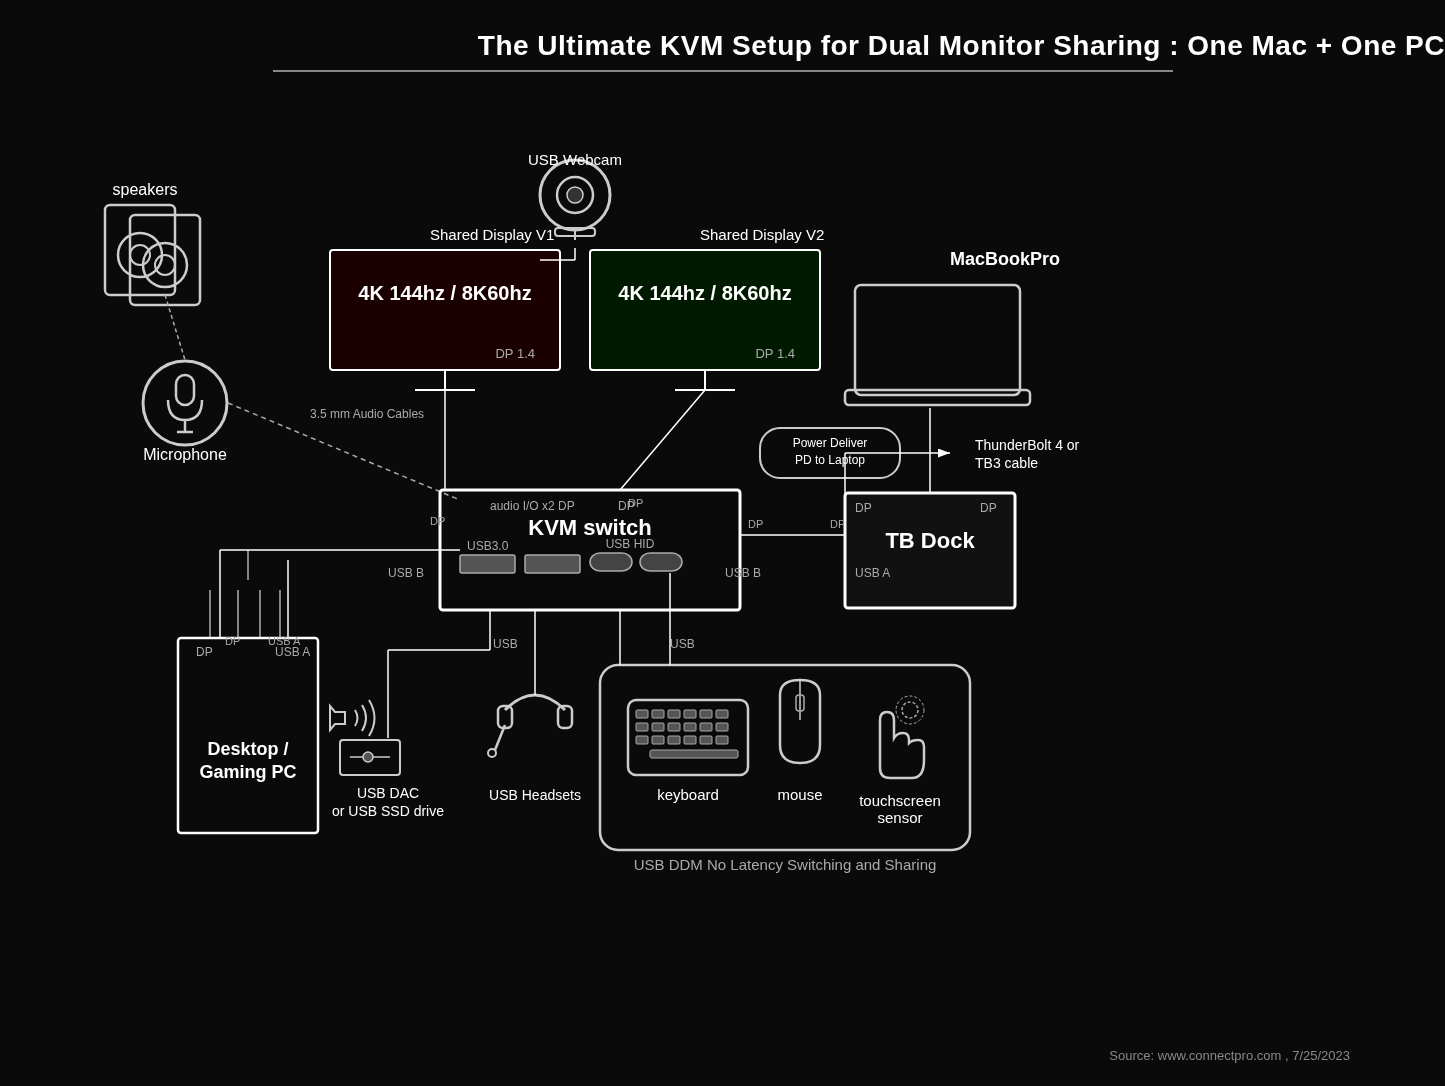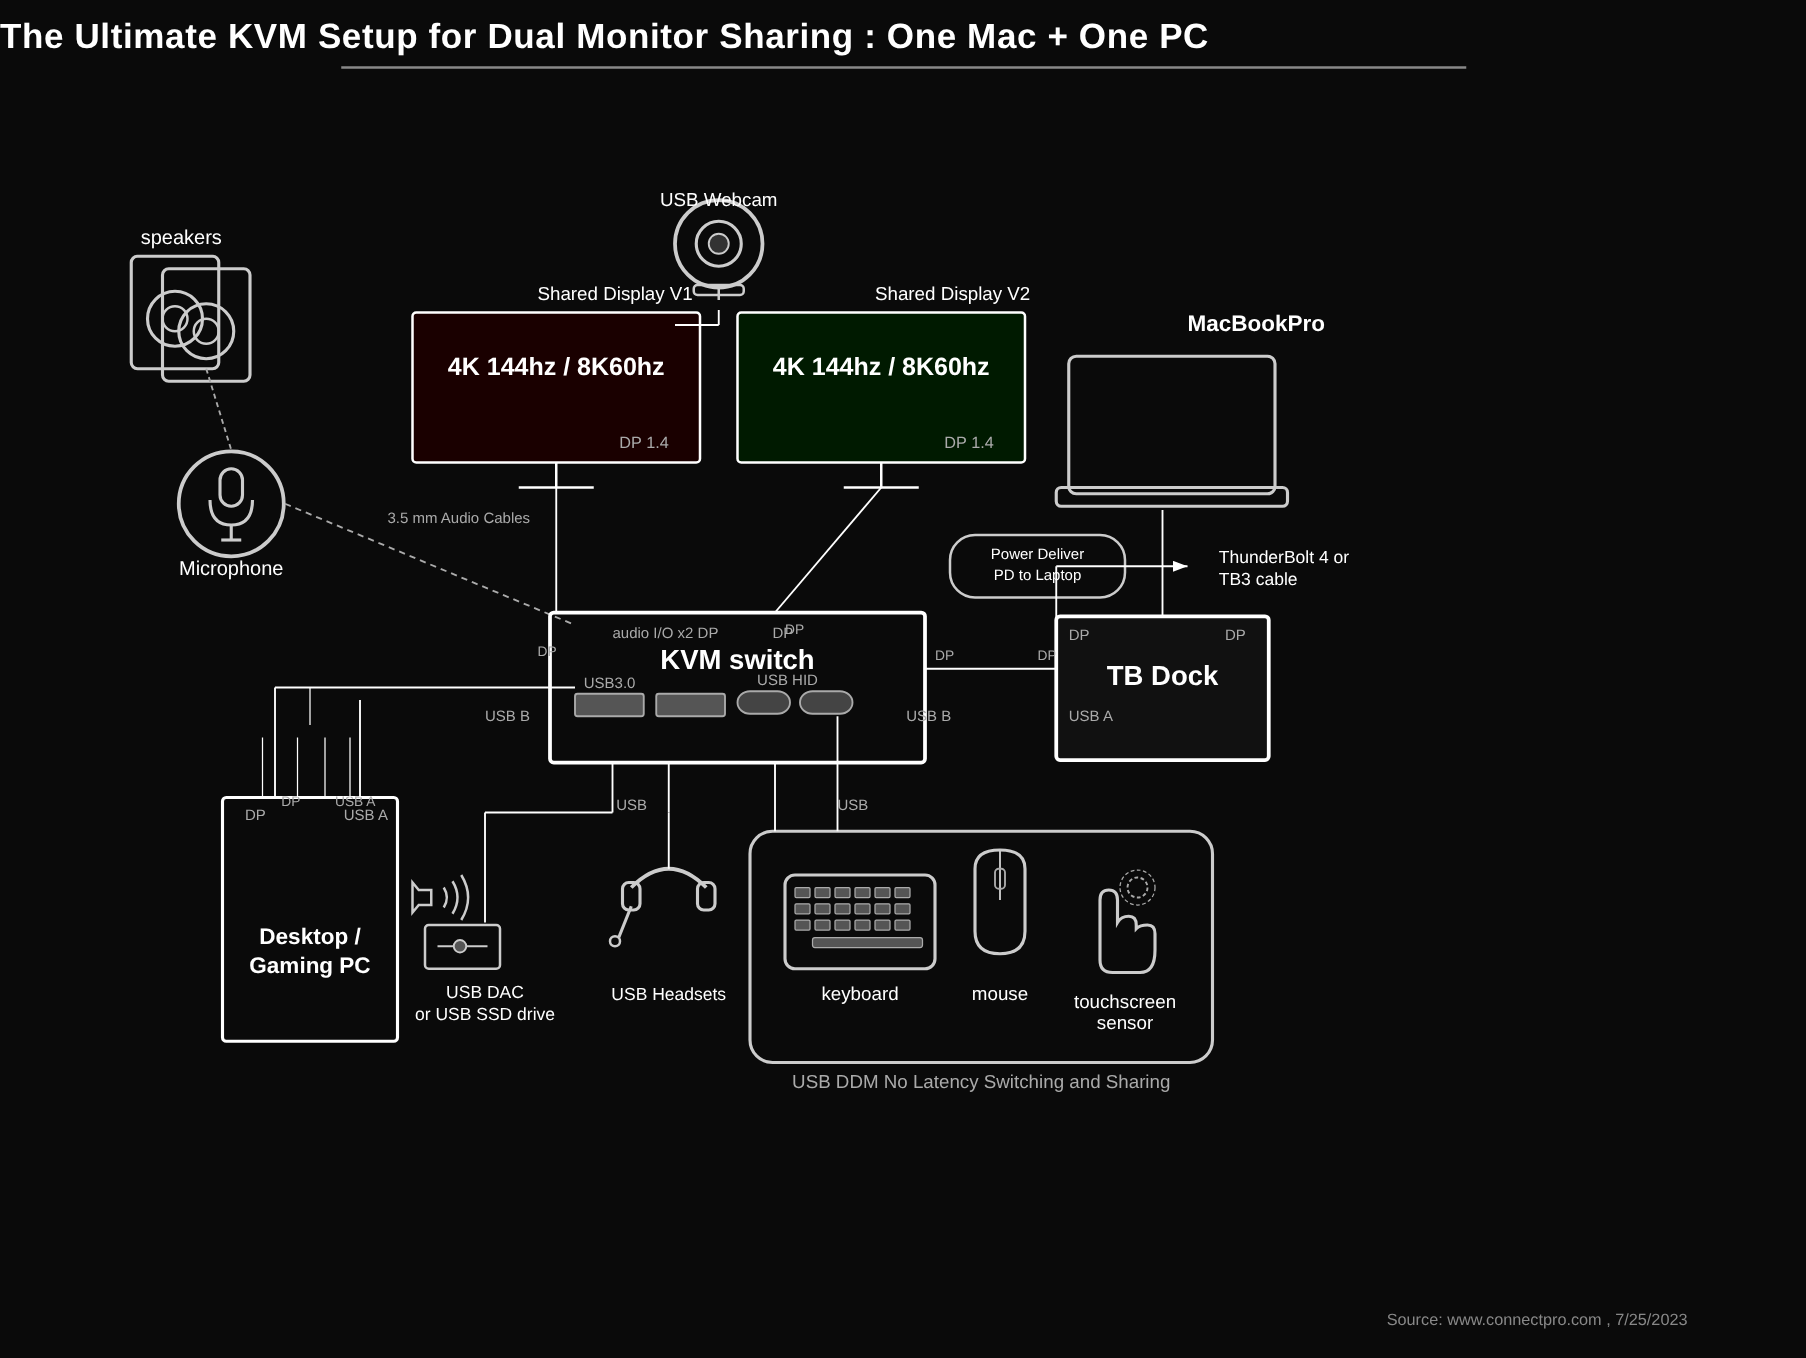--- a/index.html
+++ b/index.html
@@ -11,25 +11,25 @@
       font-family: Arial, sans-serif;
       overflow: hidden;
       position: relative;
     }
     .diagram-container {
       position: relative;
       width: 1445px;
       height: 1086px;
     }
     .title {
-      text-align: left;
+      text-align: right;
       font-size: 28px;
       font-weight: bold;
       color: #ffffff;
-      padding-top: 13px;
+      padding-top: 30px;
       letter-spacing: 0.5px;
     }
     .title-underline {
       width: 900px;
       height: 2px;
       background: #888;
       margin: 8px auto 0;
     }
     svg.main-svg {
       position: absolute;

